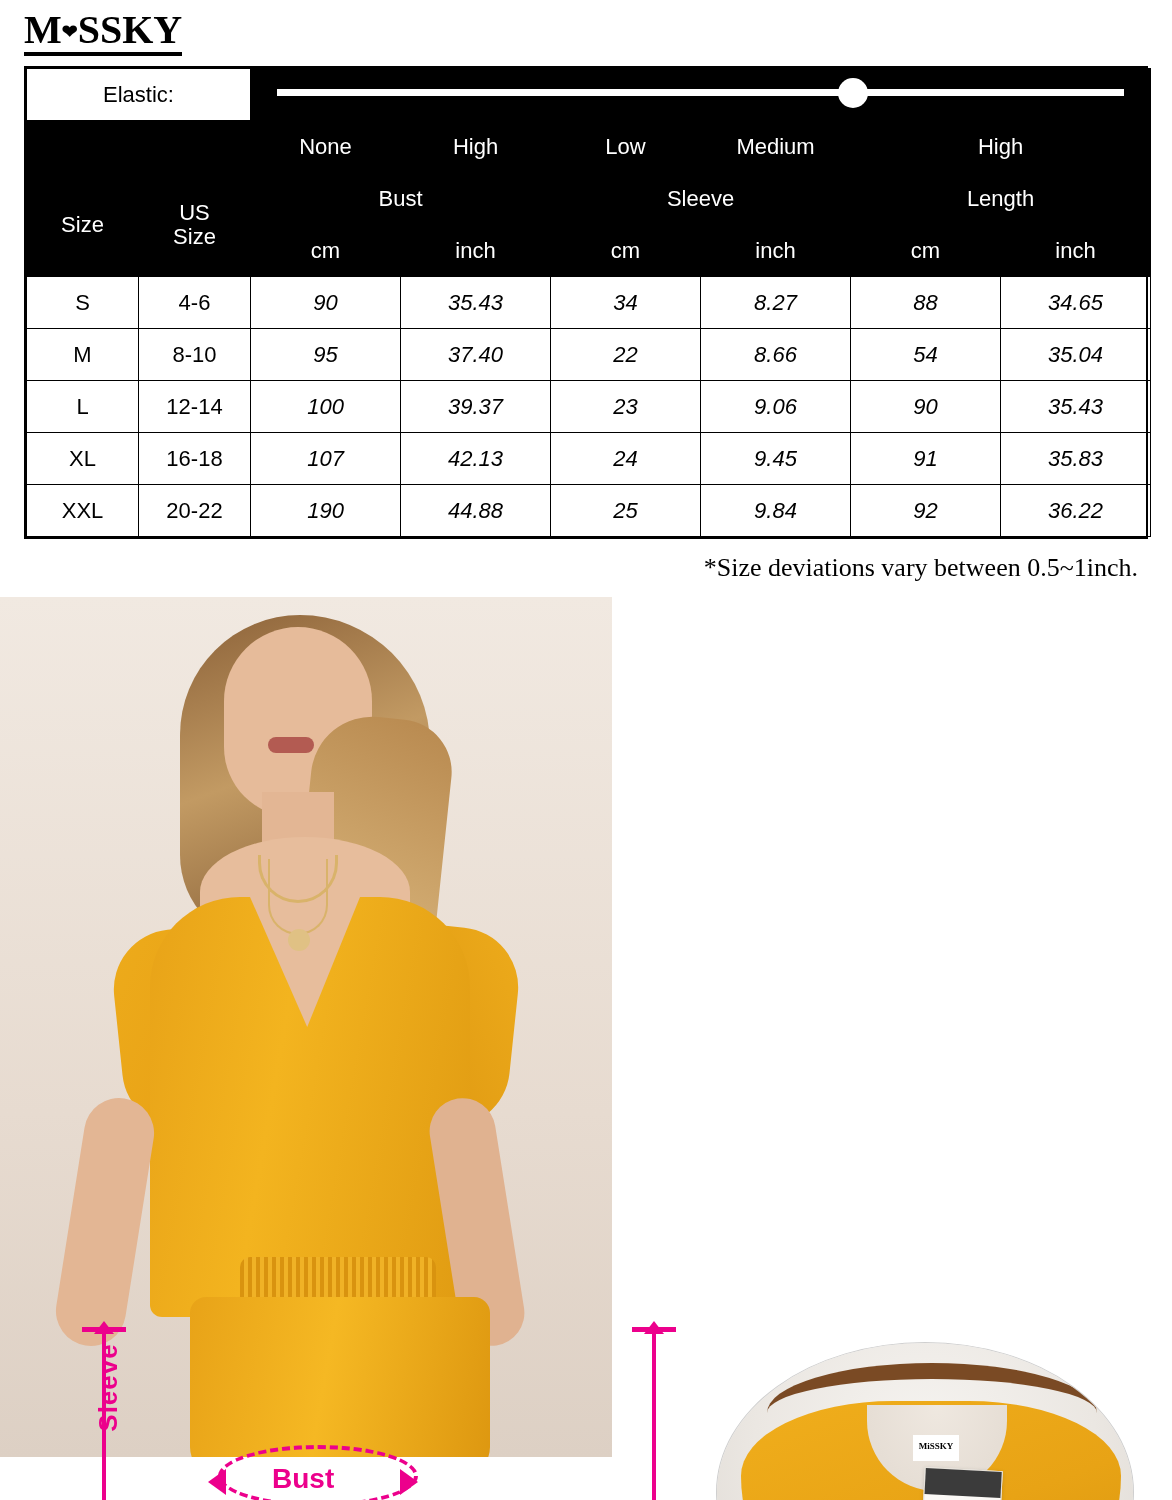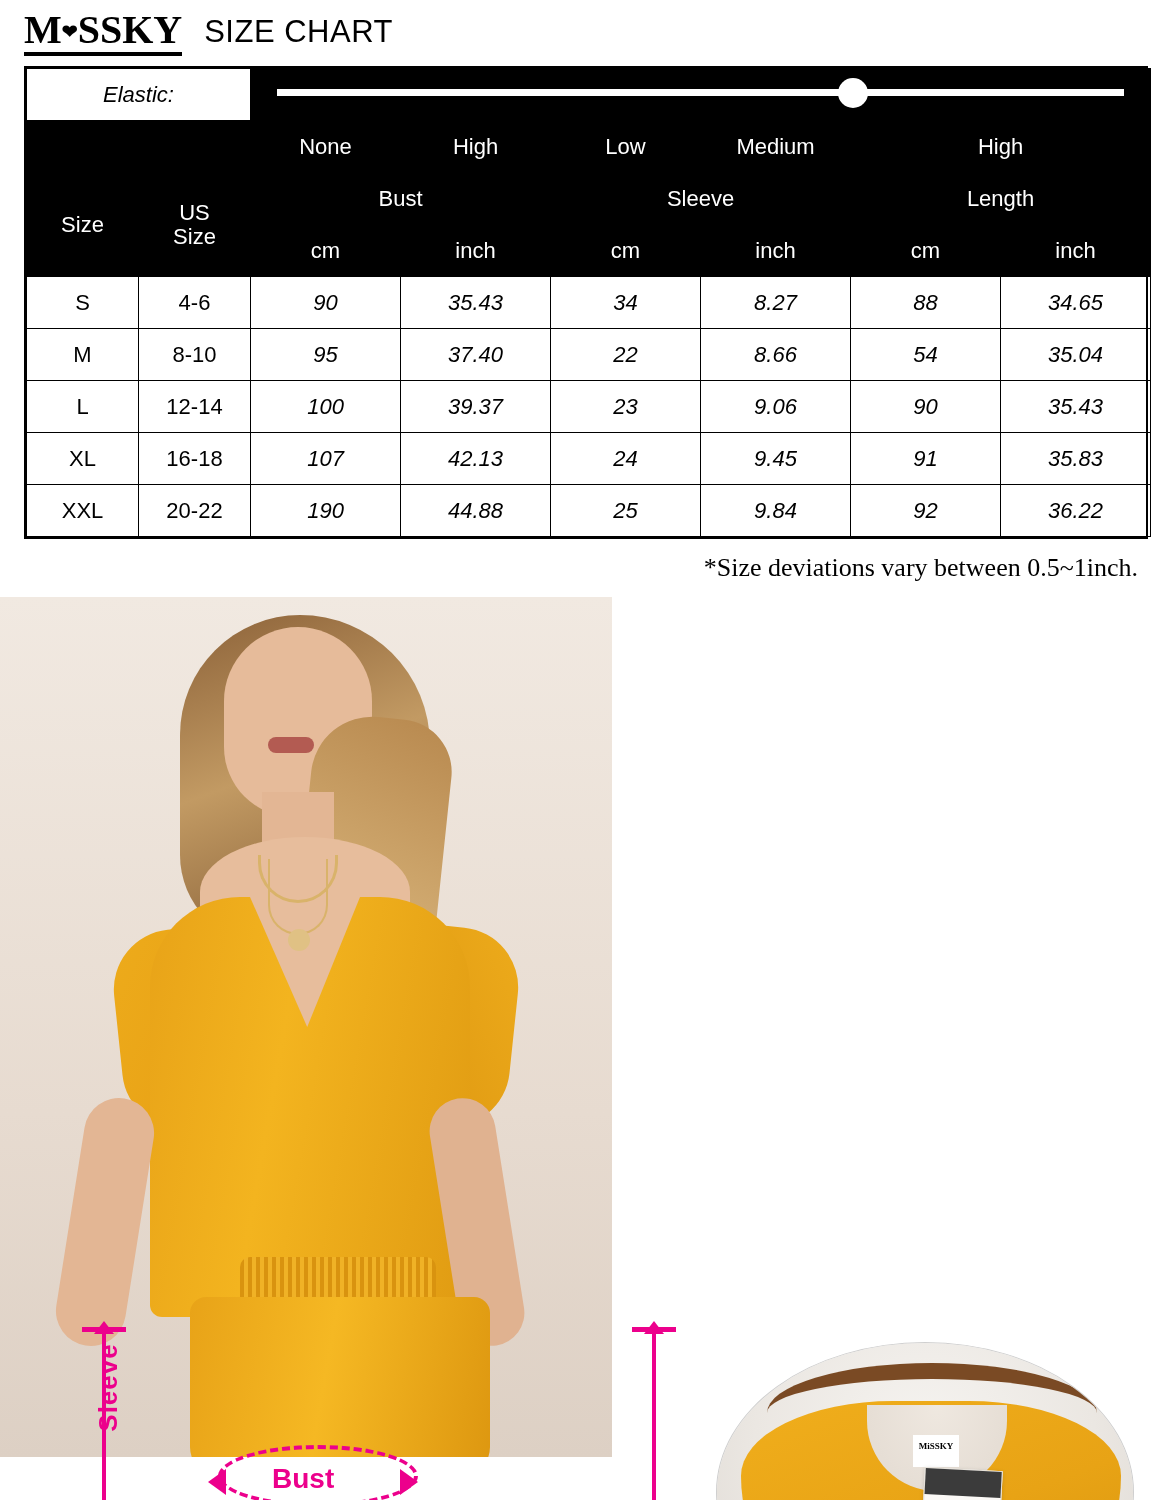--- a/index.html
+++ b/index.html
@@ -12,20 +12,21 @@
     overflow: hidden;
     position: relative;
   }
 
   
   .header {
     display: flex;
     align-items: flex-end;
     padding: 14px 0 6px 24px;
     height: 62px;
+    gap: 35px;
   }
   .brand {
     font-family: "Liberation Serif", serif;
     font-size: 40px;
     font-weight: bold;
     letter-spacing: 0px;
     border-bottom: 4px solid #000;
     line-height: 1.0;
     padding-bottom: 2px;
     position: relative;
@@ -59,21 +60,21 @@
     text-align: center;
     vertical-align: middle;
     font-size: 22px;
     font-weight: normal;
     padding: 0;
     height: 52px;
   }
   .blk { background: #000; color: #fff; font-weight: bold; }
   .elastic-cell {
     background: #fff; color: #000; font-weight: bold;
-    font-size: 25px; text-align: left; padding-left: 30px; font-style: italic;
+    font-size: 25px; text-align: left; padding-left: 30px;
   }
   .elastic-blank { background: #000; }
   .slider-cell { background: #000; padding: 0 26px !important; }
   .slider-track {
     position: relative;
     height: 100%;
     display: flex;
     align-items: center;
   }
   .slider-bar {
@@ -241,40 +242,39 @@
     position:absolute; left:24px; top:58px; width:380px; height:250px;
     background: linear-gradient(160deg,#f0ae1c 0%, #e8a315 50%, #d4920c 100%);
     border-radius: 40% 40% 50% 50% / 30% 30% 70% 70%;
   }
   .dn-collar {
     position:absolute; left:150px; top:62px; width:140px; height:86px;
     background: radial-gradient(ellipse at 50% 0%, #efe8e0 0%, #e6ded5 70%);
     border-radius: 0 0 70px 70px;
   }
   .dn-label {
-    position:absolute; left:196px; top:92px; width:46px; height:32px;
+    position:absolute; left:196px; top:92px; width:46px; height:26px;
     background:#fff; font-size:9px; text-align:center; line-height:22px;
     font-family:"Liberation Serif", serif; font-weight:bold;
   }
   .dn-tag {
     position:absolute; left:204px; top:126px; width:78px; height:148px;
     background:#fbf9f6; border:1px solid #e3ded6;
     transform: rotate(3deg);
     box-shadow: 0 1px 4px rgba(0,0,0,.15);
   }
   .dn-tag-top { height:26px; background:#3b3b3b; }
 </style>
 </head>
 <body>
 
 <div class="header">
   <div class="brand">
     <span>M</span><span class="heart">❤</span><span>SSKY</span>
   </div>
-  <div class="header-title">SIZE CHART</div>
 </div>
 
 <div class="table-wrap">
   <table class="size">
     <colgroup>
       <col style="width:112px">
       <col style="width:112px">
       <col style="width:150px">
       <col style="width:150px">
       <col style="width:150px">

